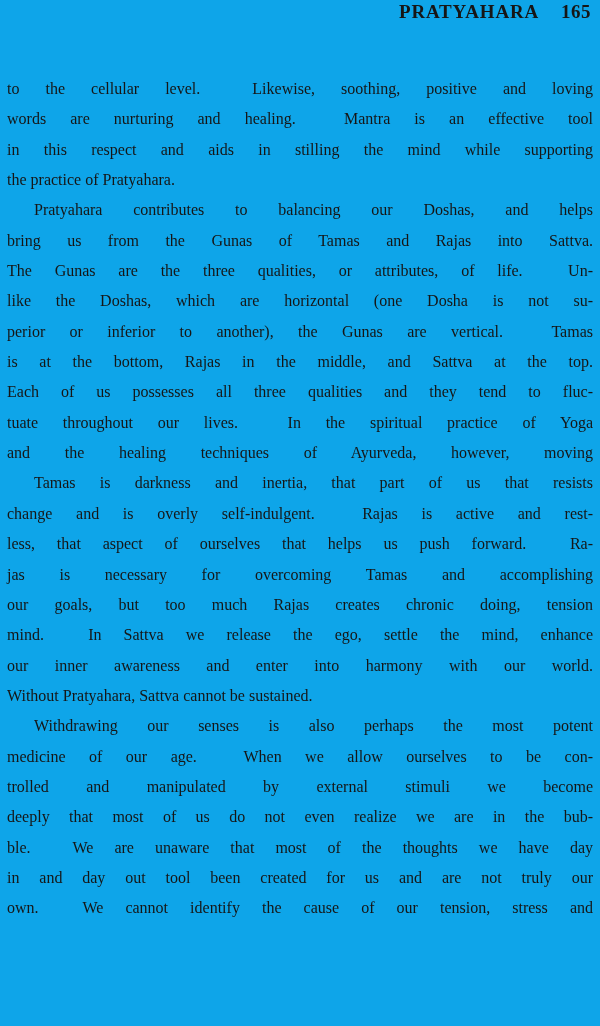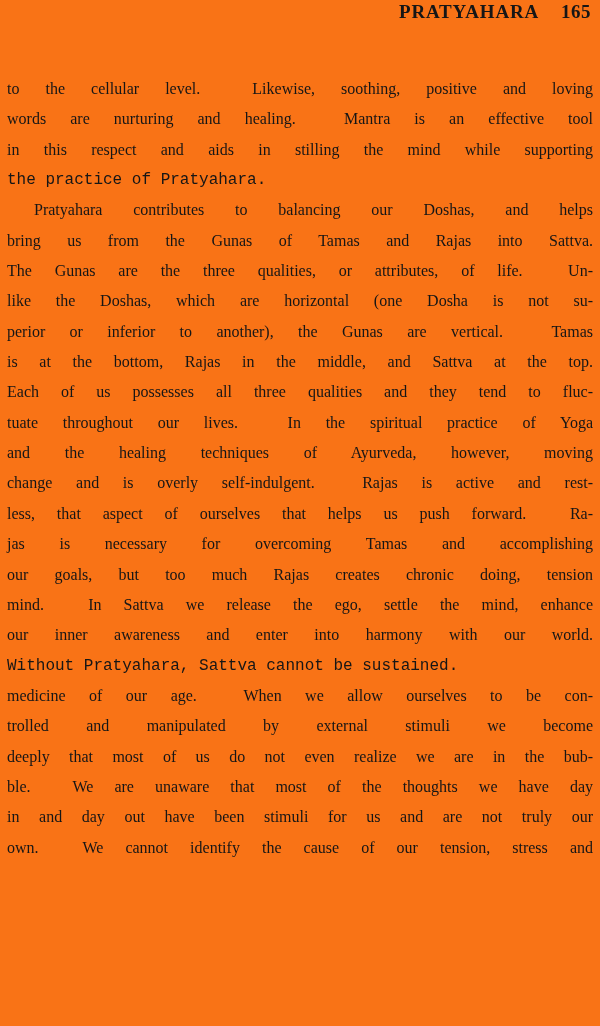--- a/index.html
+++ b/index.html
@@ -4,21 +4,21 @@
 <style>
   html, body {
     margin: 0;
     padding: 0;
     background: #ffffff;
   }
   #page {
     position: relative;
     width: 600px;
     height: 1026px;
-    background: #f97316;
+    background: #0ea5e9;
     overflow: hidden;
     font-family: "Liberation Serif", "DejaVu Serif", serif;
     color: #161616;
   }
   
   #page-header {
     position: absolute;
     top: 1px;
     right: 9px;
     font-size: 19px;
@@ -43,21 +43,20 @@
     text-align: justify;
     text-align-last: justify;
     height: 30.35px;
     overflow: visible;
     white-space: nowrap; 
   }
   .line, .line * { hyphens: none; }
   .line.end {
     text-align-last: left;
     text-align: right;
-    font-family: Liberation Mono, monospace;
   }
   .line.indent {
     text-indent: 27px;
   }
 </style>
 </head>
 <body>
 
 <div id="page">
 
@@ -75,29 +74,31 @@
     <div class="line indent">Pratyahara contributes to balancing our Doshas, and helps</div>
     <div class="line">bring us from the Gunas of Tamas and Rajas into Sattva.</div>
     <div class="line">The Gunas are the three qualities, or attributes, of life.&nbsp; Un-</div>
     <div class="line">like the Doshas, which are horizontal (one Dosha is not su-</div>
     <div class="line">perior or inferior to another), the Gunas are vertical.&nbsp; Tamas</div>
     <div class="line">is at the bottom, Rajas in the middle, and Sattva at the top.</div>
     <div class="line">Each of us possesses all three qualities and they tend to fluc-</div>
     <div class="line">tuate throughout our lives.&nbsp; In the spiritual practice of Yoga</div>
     <div class="line">and the healing techniques of Ayurveda, however, moving</div>
 
+    <div class="line indent">Tamas is darkness and inertia, that part of us that resists</div>
     <div class="line">change and is overly self-indulgent.&nbsp; Rajas is active and rest-</div>
     <div class="line">less, that aspect of ourselves that helps us push forward.&nbsp; Ra-</div>
     <div class="line">jas is necessary for overcoming Tamas and accomplishing</div>
     <div class="line">our goals, but too much Rajas creates chronic doing, tension</div>
     <div class="line">mind.&nbsp; In Sattva we release the ego, settle the mind, enhance</div>
     <div class="line">our inner awareness and enter into harmony with our world.</div>
     <div class="line end">Without Pratyahara, Sattva cannot be sustained.</div>
 
+    <div class="line indent">Withdrawing our senses is also perhaps the most potent</div>
     <div class="line">medicine of our age.&nbsp; When we allow ourselves to be con-</div>
     <div class="line">trolled and manipulated by external stimuli we become</div>
     <div class="line">deeply that most of us do not even realize we are in the bub-</div>
     <div class="line">ble.&nbsp; We are unaware that most of the thoughts we have day</div>
-    <div class="line">in and day out have been stimuli for us and are not truly our</div>
+    <div class="line">in and day out tool been created for us and are not truly our</div>
     <div class="line">own.&nbsp; We cannot identify the cause of our tension, stress and</div>
   </div>
 
 </div>
 
 </body></html>

